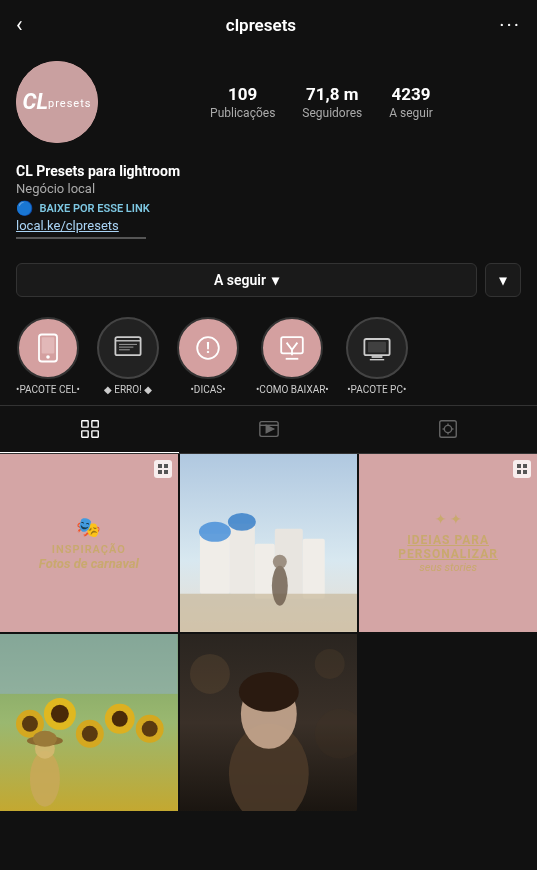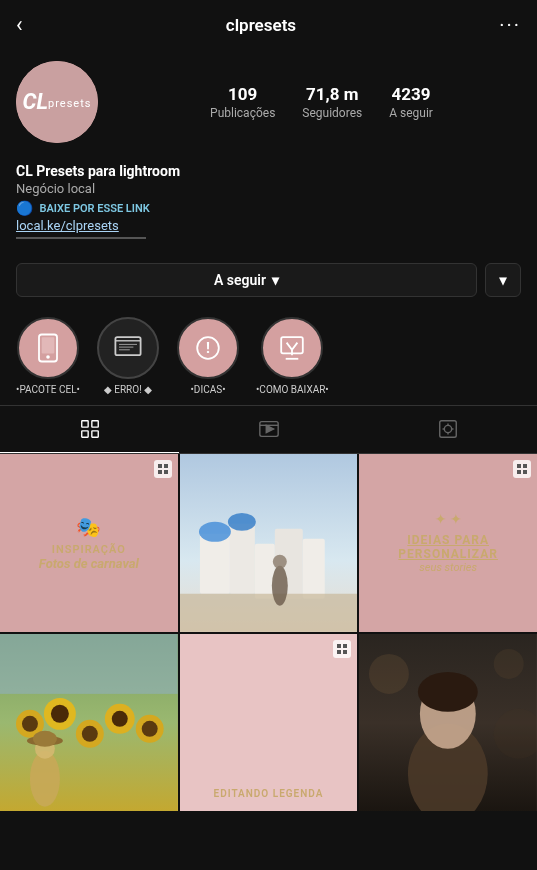--- a/index.html
+++ b/index.html
@@ -479,20 +479,31 @@
       <svg viewBox="0 0 40 40" width="36" height="36">
         <rect x="8" y="8" width="24" height="18" rx="2" fill="none" stroke="#fff" stroke-width="2"></rect>
         <polyline points="14,14 20,22 26,14" fill="none" stroke="#fff" stroke-width="2"></polyline>
         <line x1="20" y1="22" x2="20" y2="28" stroke="#fff" stroke-width="2"></line>
         <line x1="13" y1="32" x2="27" y2="32" stroke="#fff" stroke-width="2"></line>
       </svg>
     </div>
     <span class="highlight-label">•COMO BAIXAR•</span>
   </div>
 
+  <div class="highlight-item">
+    <div class="highlight-circle dark-border">
+      <svg viewBox="0 0 40 40" width="36" height="36">
+        <rect x="6" y="10" width="28" height="18" rx="2" fill="none" stroke="#ccc" stroke-width="2"></rect>
+        <rect x="10" y="13" width="20" height="12" rx="1" fill="#555" opacity="0.6"></rect>
+        <line x1="14" y1="30" x2="26" y2="30" stroke="#ccc" stroke-width="2"></line>
+        <line x1="12" y1="33" x2="28" y2="33" stroke="#ccc" stroke-width="1.5"></line>
+      </svg>
+    </div>
+    <span class="highlight-label">•PACOTE PC•</span>
+  </div>
 </div>
 
 <div class="tab-bar">
   <div class="tab-item active">
     <svg class="grid-icon" viewBox="0 0 24 24">
       <rect x="3" y="3" width="7" height="7" rx="0.5"></rect>
       <rect x="14" y="3" width="7" height="7" rx="0.5"></rect>
       <rect x="3" y="14" width="7" height="7" rx="0.5"></rect>
       <rect x="14" y="14" width="7" height="7" rx="0.5"></rect>
     </svg>
@@ -602,33 +613,20 @@
       <circle cx="150" cy="95" r="8" fill="#5a3a10"></circle>
 
       <ellipse cx="45" cy="145" rx="15" ry="28" fill="#c8a858" opacity="0.9"></ellipse>
       <circle cx="45" cy="115" r="10" fill="#d4b870" opacity="0.9"></circle>
 
       <ellipse cx="45" cy="107" rx="18" ry="5" fill="#8a6a30"></ellipse>
       <ellipse cx="45" cy="105" rx="12" ry="8" fill="#9a7a38"></ellipse>
     </svg>
   </div>
 
-  <div class="grid-cell cell-pink-light">
-    <div class="cell-content" style="justify-content: flex-end; padding-bottom: 12px;">
-      <div class="cell-bottom-text">EDITANDO LEGENDA</div>
-    </div>
-    <div class="corner-icon">
-      <svg width="12" height="12" viewBox="0 0 12 12">
-          <rect x="1" y="1" width="4" height="4" fill="#555"></rect>
-          <rect x="7" y="1" width="4" height="4" fill="#555"></rect>
-          <rect x="1" y="7" width="4" height="4" fill="#555"></rect>
-          <rect x="7" y="7" width="4" height="4" fill="#555"></rect>
-        </svg>
-    </div>
-  </div>
 
   <div class="grid-cell cell-portrait">
     <svg viewBox="0 0 178 178" width="100%" height="100%" preserveAspectRatio="xMidYMid slice">
       <defs>
         <linearGradient id="portGrad" x1="0" y1="0" x2="0" y2="1">
           <stop offset="0%" stop-color="#2a2520"></stop>
           <stop offset="50%" stop-color="#3a3028"></stop>
           <stop offset="100%" stop-color="#1a1510"></stop>
         </linearGradient>
       </defs>

